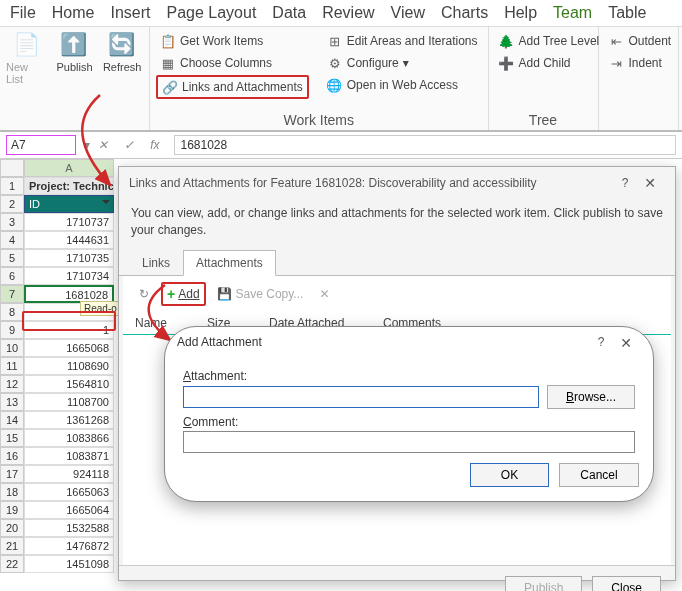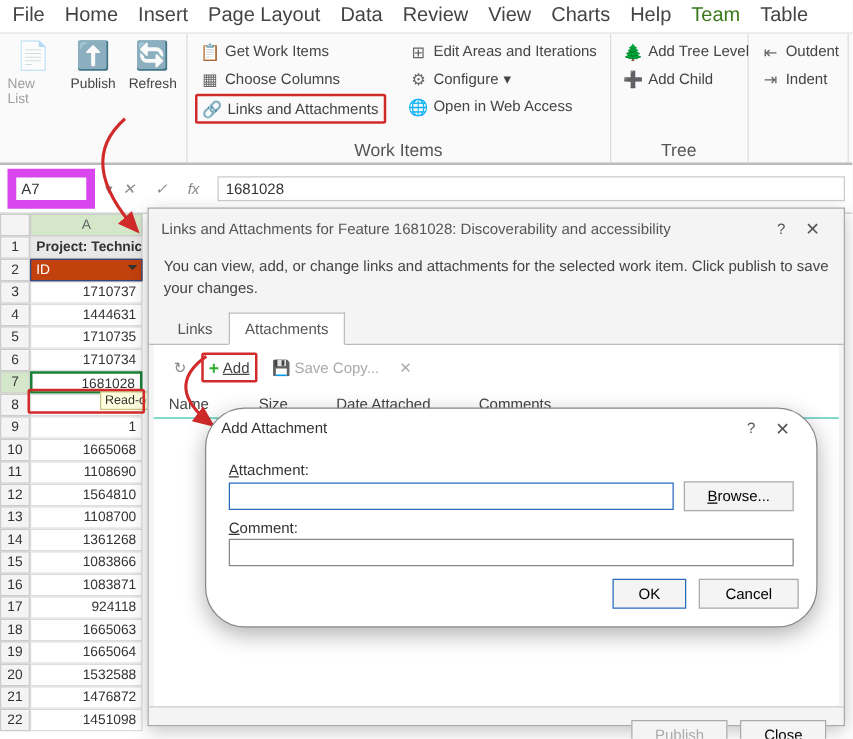--- a/index.html
+++ b/index.html
@@ -20,35 +20,35 @@
   .big-btn .ico { width: 28px; height: 28px; display: flex; align-items: center; justify-content: center; font-size: 22px; }
   .big-btn.disabled { opacity: 0.5; }
   
   .btn-stack { display: flex; flex-direction: column; gap: 2px; font-size: 12px; }
   .small-btn { display: flex; align-items: center; gap: 4px; padding: 2px 4px; color: #444; white-space: nowrap; }
   .small-btn .mini-ico { width: 16px; height: 16px; display: inline-flex; align-items: center; justify-content: center; font-size: 13px; color: #666; }
   .red-box { border: 2px solid #d12a2a; border-radius: 2px; }
   
   
   .formula-bar { display: flex; align-items: center; padding: 3px 6px; border-bottom: 1px solid #ccc; font-size: 12px; }
-  .name-box { width: 70px; border: 7px solid #d946ef; padding: 2px 4px; margin-right: 8px; }
+  .name-box { width: 70px; border: 1px solid #d946ef; padding: 2px 4px; margin-right: 8px; }
   .fb-btn { padding: 0 8px; color: #888; font-style: italic; }
   .formula-input { flex: 1; border: 1px solid #ccc; padding: 2px 6px; margin-left: 6px; }
   
   
   .sheet { position: relative; }
   .col-headers { display: flex; }
   .row-head { width: 24px; background: #f4f4f4; border: 1px solid #ccc; text-align: center; font-size: 11px; color: #333; height: 18px; line-height: 16px; }
   .col-head { width: 90px; background: #f4f4f4; border: 1px solid #ccc; text-align: center; font-size: 11px; color: #666; height: 18px; line-height: 16px; }
   .col-head.active, .row-head.active { background: #d4e8c9; }
   .sheet-body { position: relative; }
   .sheet-row { display: flex; height: 18px; }
   .cell { width: 90px; border: 1px solid #ddd; font-size: 11px; padding: 0 4px; white-space: nowrap; overflow: hidden; text-align: right; height: 18px; line-height: 16px; background: #fff; }
   .header-cell { background: #e8e8e8; font-weight: 600; text-align: left; }
-  .id-header { background: #c2410c; color: #fff; border: 1px solid #2a4d8a; position: relative; }
+  .id-header { background: #0f766e; color: #fff; border: 1px solid #2a4d8a; position: relative; }
   .id-header::after { content: ""; position: absolute; right: 3px; top: 50%; transform: translateY(-50%); border: 4px solid transparent; border-top-color: #333; }
   .selected-cell { border: 2px solid #1a7f37; }
   .tooltip-tag { background: #ffffe0; border: 1px solid #c9c481; font-size: 10px; padding: 1px 3px; position: absolute; left: 80px; top: 142px; }
   
   
   .arrow-svg { position: absolute; pointer-events: none; }
   
   
   .dialog { position: absolute; background: #f4f4f4; border: 1px solid #aaa; box-shadow: 0 4px 14px rgba(0,0,0,0.25); }
   .dlg-title { display: flex; align-items: center; padding: 8px 10px; font-size: 12px; color: #555; }
@@ -364,19 +364,19 @@
       <input class="form-input" style="flex: 1 1 0%;" value="">
       <button class="win-btn"><u>B</u><span>rowse...</span></button>
     </div>
     <div class="form-row">
         <div class="form-label"><u>C</u><span>omment:</span></div>
       </div>
     <div class="form-row">
       <input class="form-input plain" style="flex: 1 1 0%;" value="">
     </div>
     <div class="dlg-footer" style="border:0">
-      <button class="win-btn primary" style="width:59px">OK</button>
+      <button class="win-btn primary" style="width:79px">OK</button>
       <button class="win-btn" style="width:80px">Cancel</button>
     </div>
   </div>
 </div>
 
 <div class="red-box" style="position:absolute; left:22px; top:311px; width:94px; height:20px; pointer-events:none"></div>
 
 </body></html>

